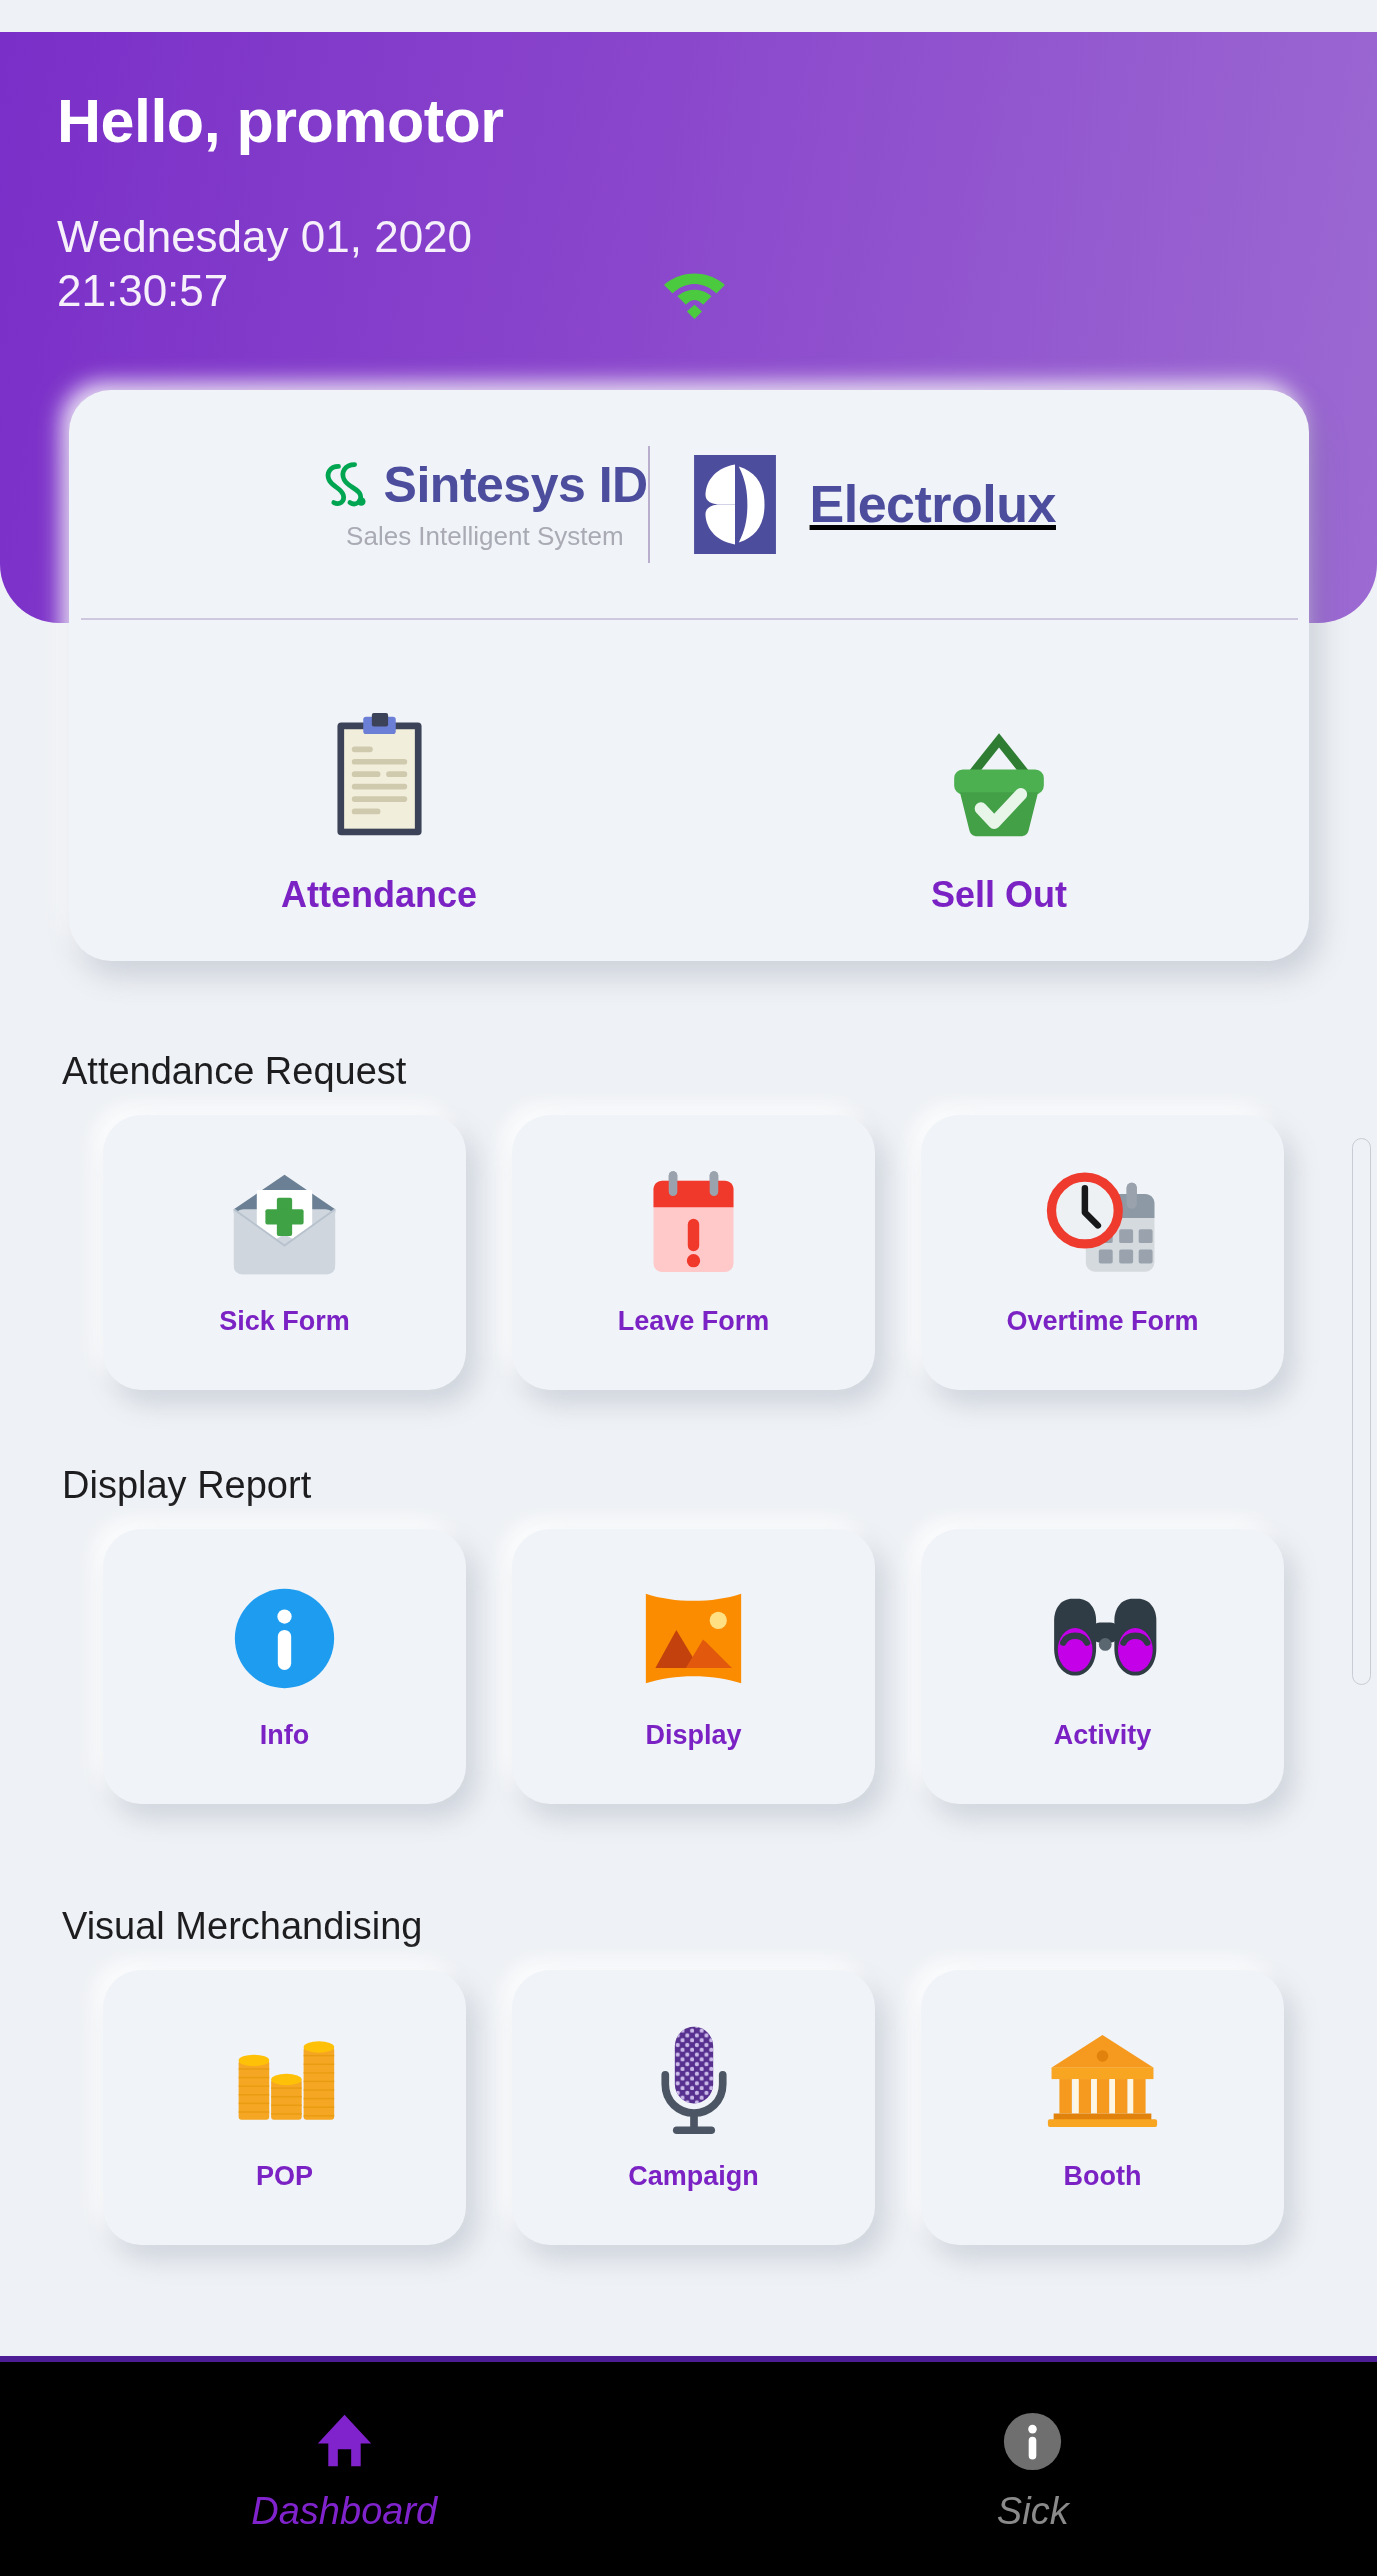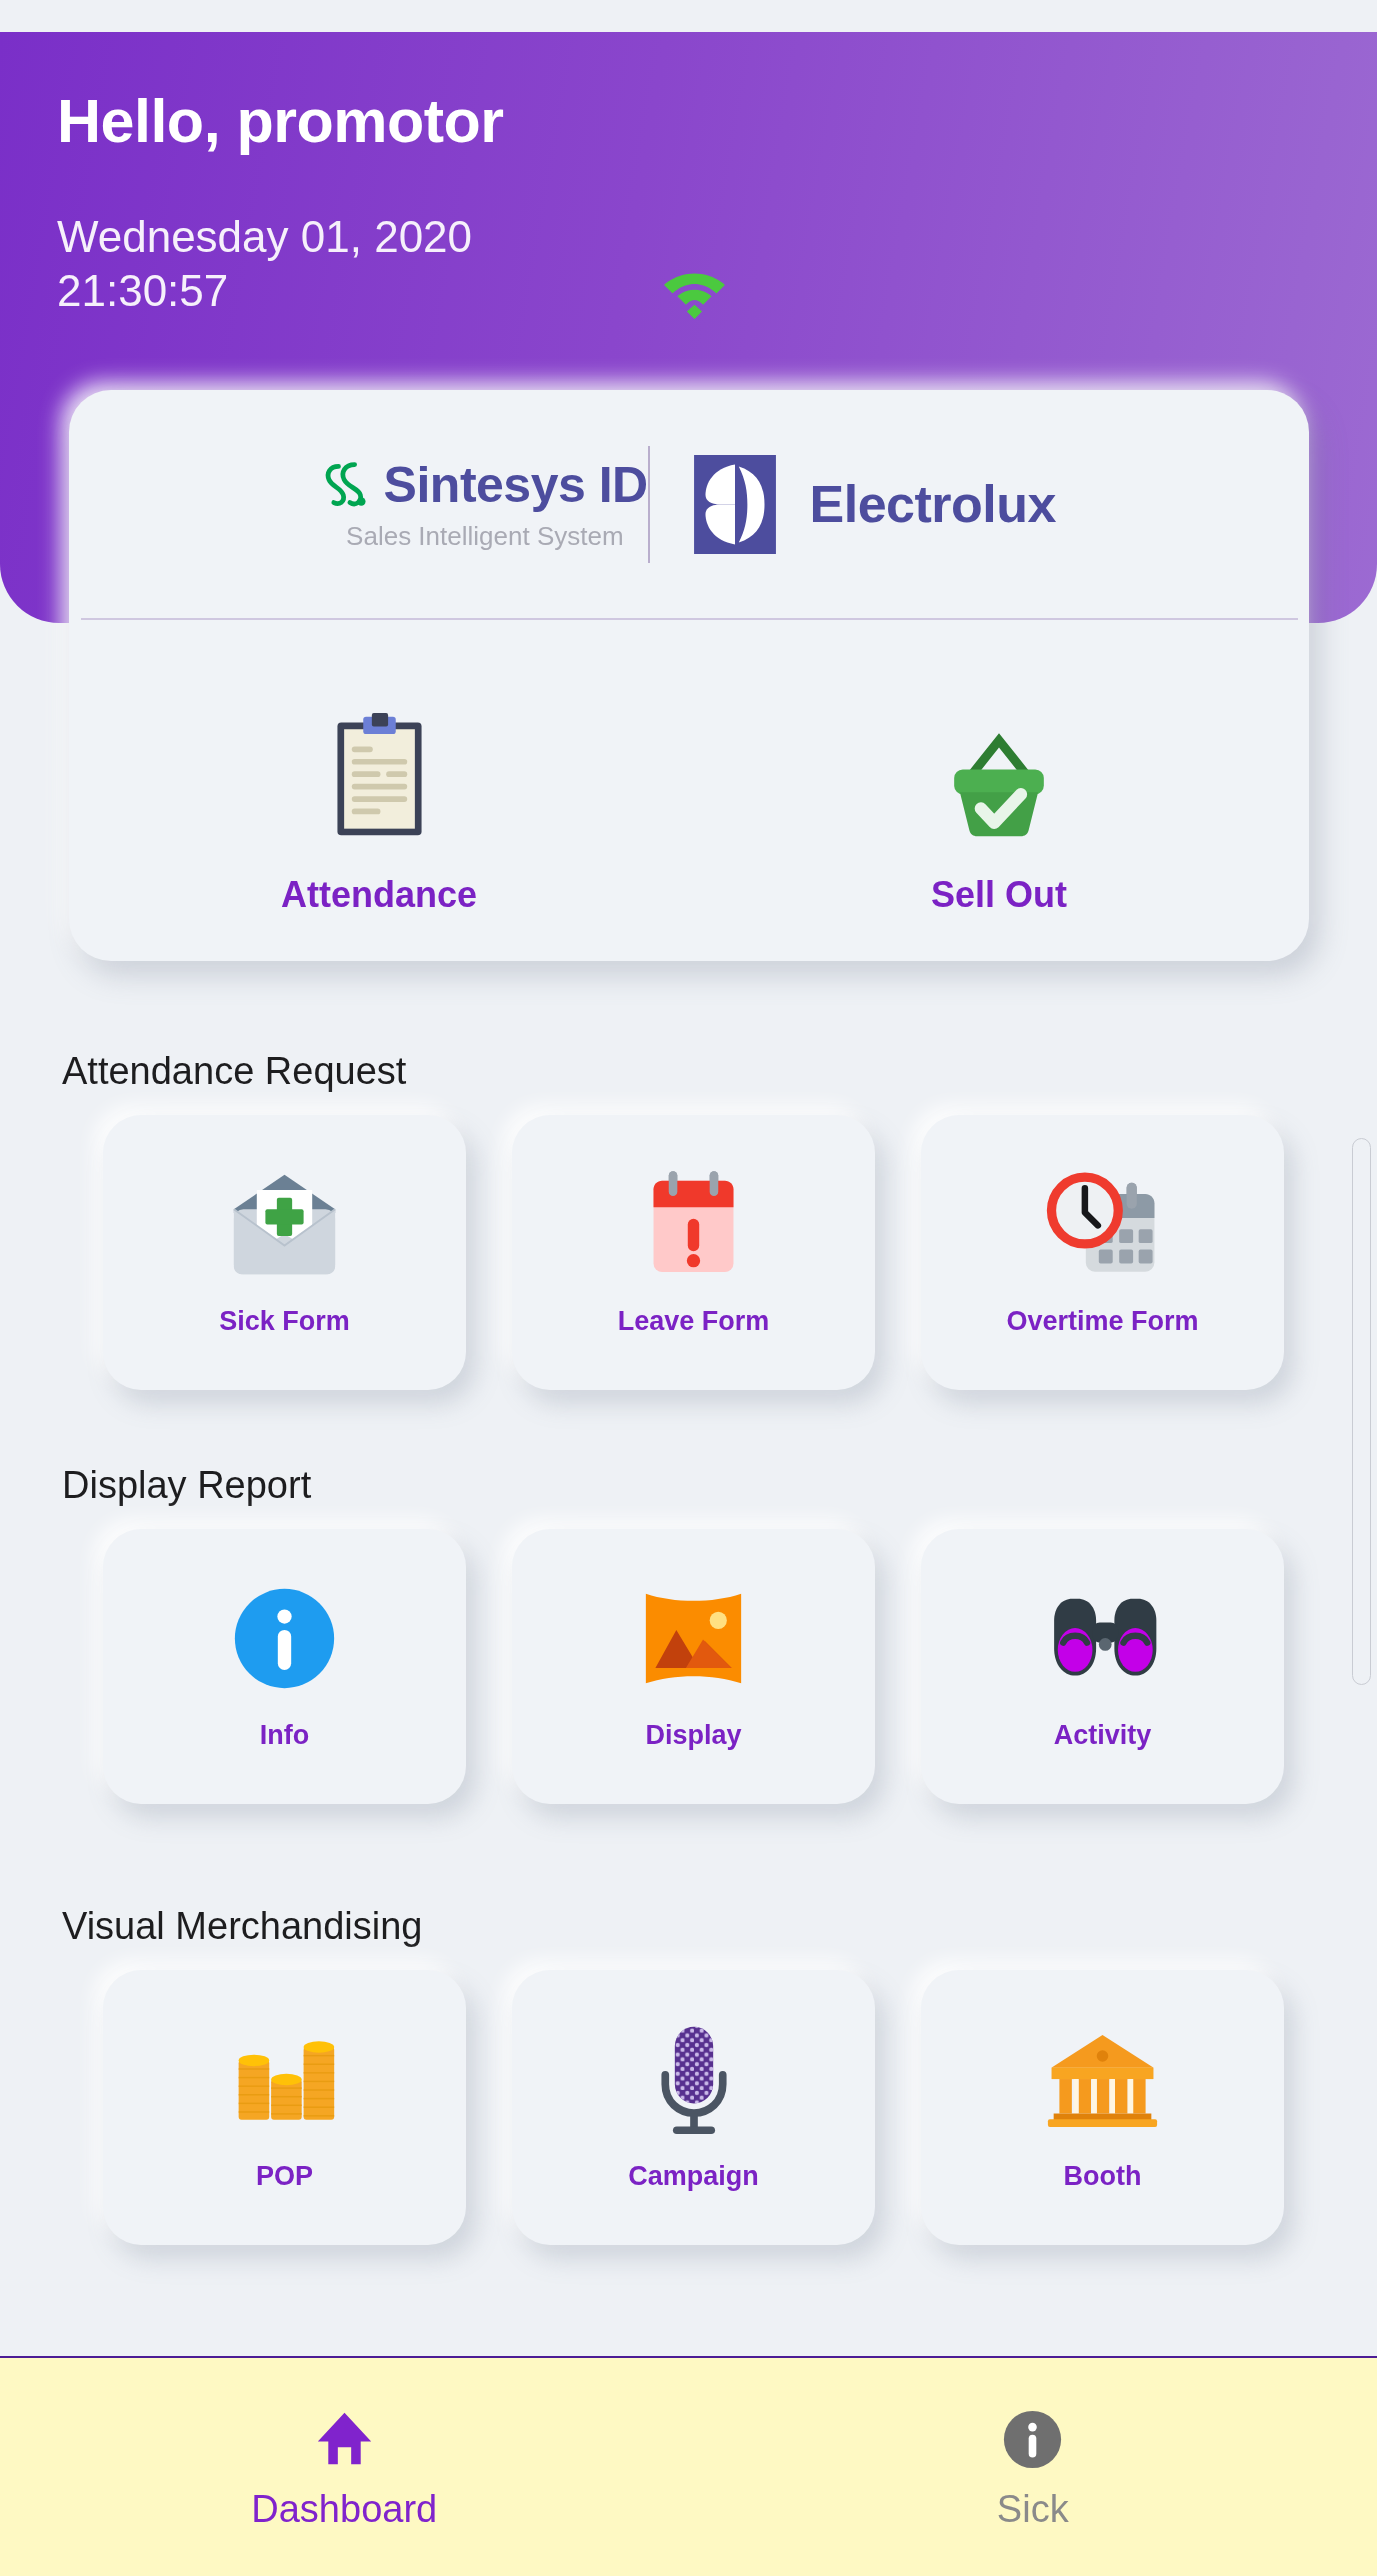--- a/index.html
+++ b/index.html
@@ -110,20 +110,21 @@
     width: 1.9px;
     height: 117px;
     background: #b9aecd;
   }
 
   .brand-electrolux {
     display: flex;
     align-items: center;
     gap: 34px;
     padding-left: 44px;
+    text-decoration: underline;
   }
   .elux-mark { width: 82px; height: 99px; }
   .elux-word {
     font-size: 52px;
     font-weight: 700;
     color: #4d4d9e;
     letter-spacing: -0.5px;
   }
 
   .card-rule {
@@ -215,24 +216,25 @@
     background: transparent;
     z-index: 5;
   }
 
   
   .bottom-nav {
     position: absolute;
     left: 0; bottom: 0;
     width: 1377px;
     height: 220px;
-    background: #fef9c3;
-    border-top: 2px solid #4c1d95;
+    background: #000000;
+    border-top: 6px solid #4c1d95;
     display: flex;
     z-index: 6;
+    font-style: italic;
   }
   .nav-item {
     flex: 1;
     display: flex;
     flex-direction: column;
     align-items: center;
     justify-content: center;
     padding-top: 5.7px;
     cursor: pointer;
   }

